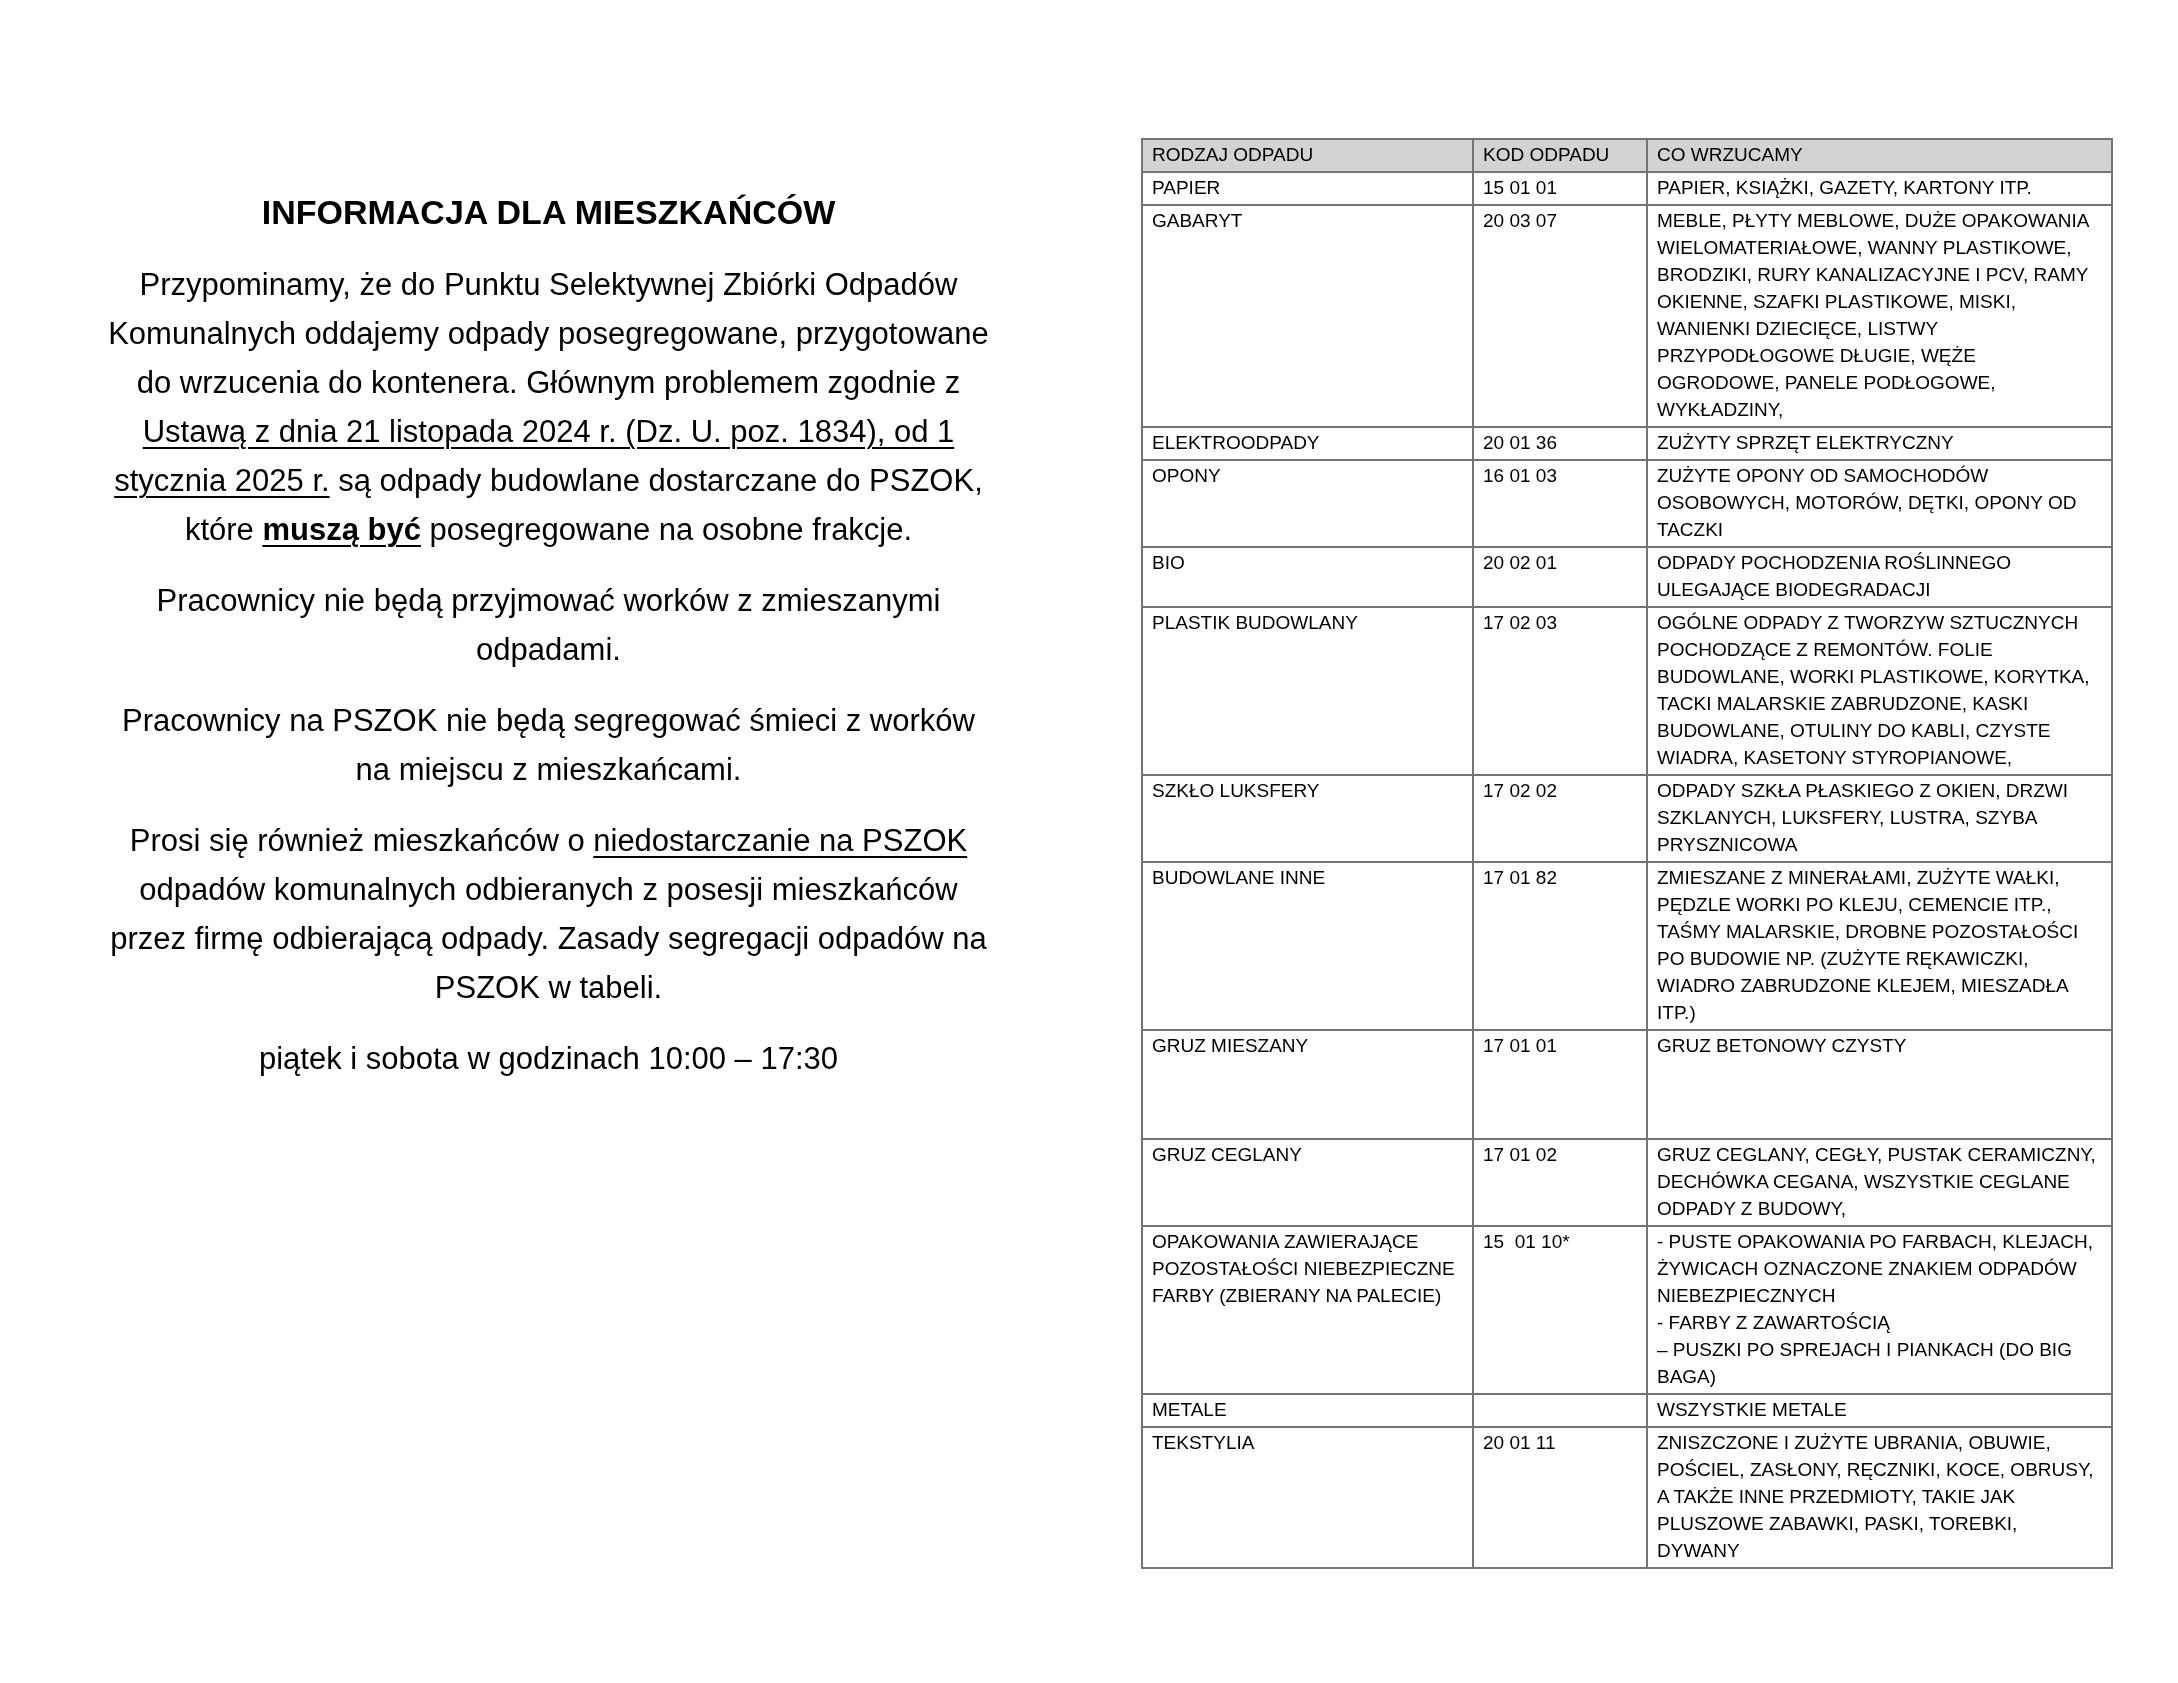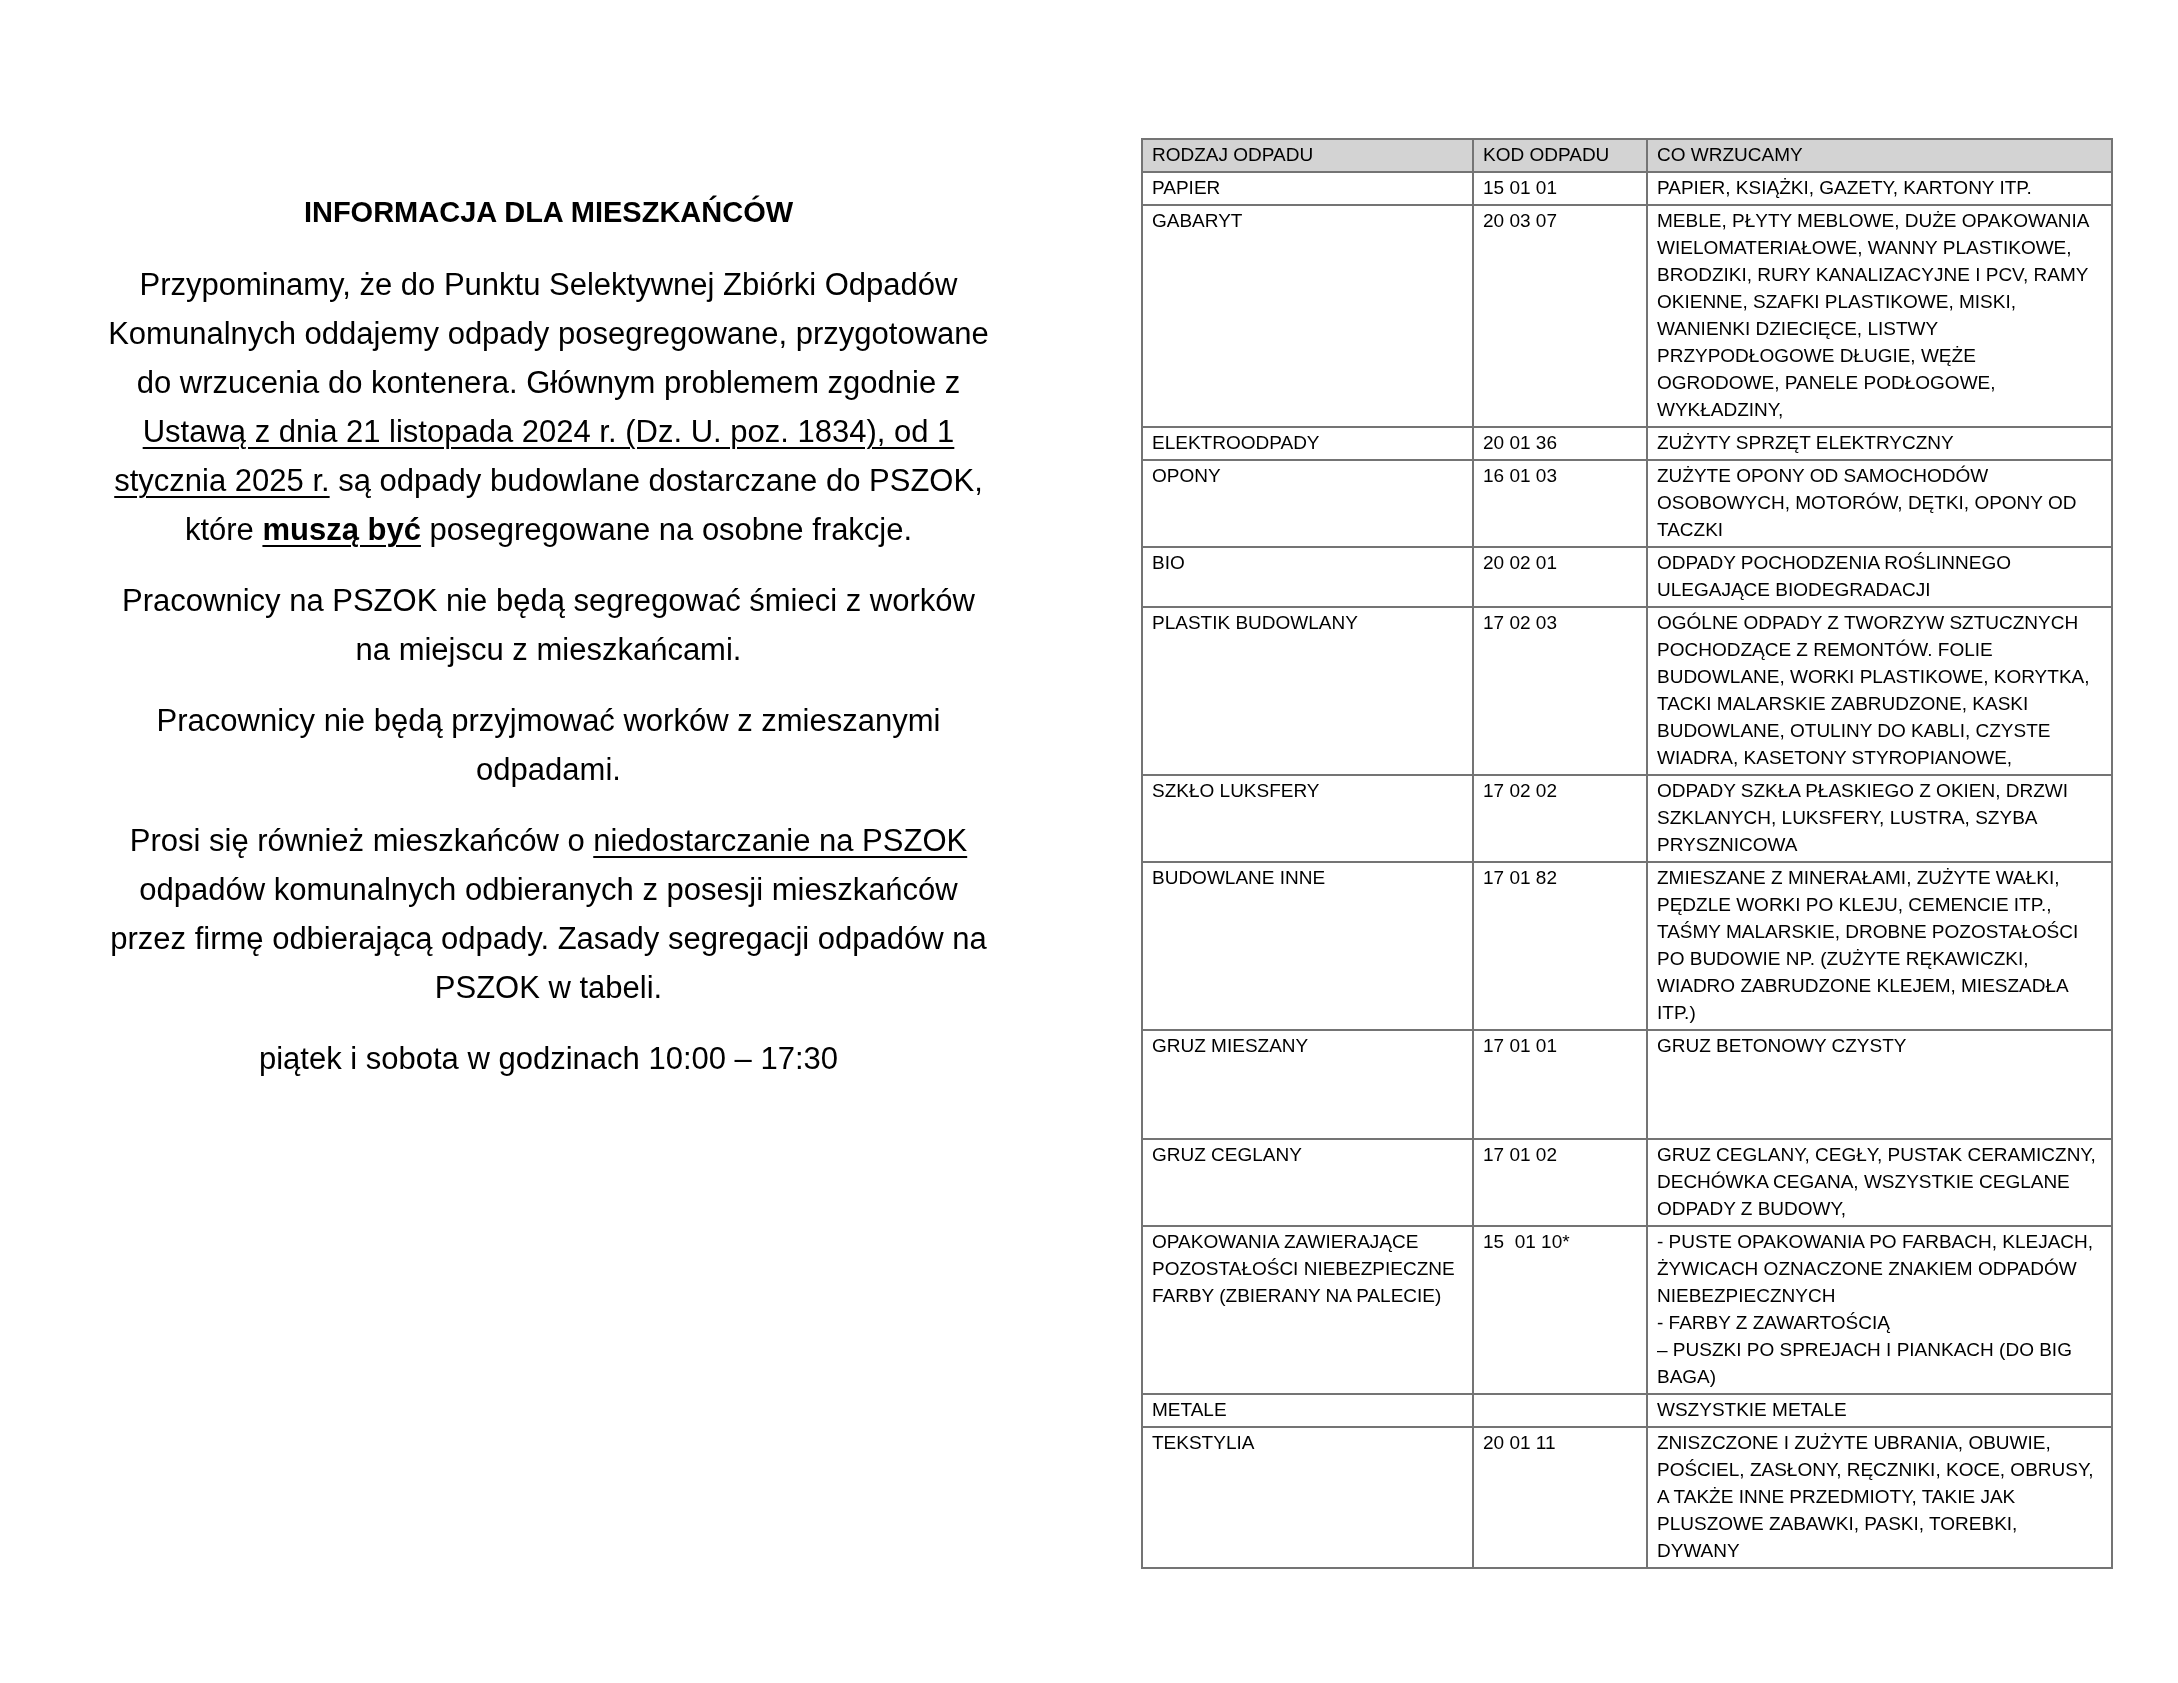--- a/index.html
+++ b/index.html
@@ -4,21 +4,21 @@
 <style>
   html,body{margin:0;padding:0;}
   body{
     width:2178px;height:1683px;position:relative;background:#ffffff;
     font-family:"Liberation Sans", sans-serif;color:#000000;overflow:hidden;
   }
   .left-panel{
     position:absolute;left:107px;top:190px;width:883px;text-align:center;
   }
   .notice-title{
-    font-size:29px;font-weight:bold;margin:0 0 26px 0;line-height:44px;
+    font-size:34px;font-weight:bold;margin:0 0 26px 0;line-height:44px;
   }
   .para{
     font-size:31px;line-height:49px;margin:0 0 22px 0;font-weight:normal;
   }
   .gap-before{margin-top:63px;}
   .u{text-decoration:underline;text-underline-offset:5px;text-decoration-thickness:2px;margin-top:28px;}
   .b{font-weight:bold;}
   table.waste{
     position:absolute;left:1141px;top:138px;width:970px;
     border-collapse:collapse;table-layout:fixed;padding-left:13px;
@@ -35,22 +35,22 @@
   tbody tr:nth-child(9)  td{height:103px;}
   tbody tr:nth-child(10) td{height:67px;}
   tbody tr:nth-child(13) td{height:42px;}
 </style>
 </head>
 <body>
 
 <div class="left-panel">
   <h1 class="notice-title">INFORMACJA DLA MIESZKAŃCÓW</h1>
   <p class="para"><span>Przypominamy, że do Punktu Selektywnej Zbiórki Odpadów Komunalnych oddajemy odpady posegregowane, przygotowane do wrzucenia do kontenera. Głównym problemem zgodnie z </span><span class="u">Ustawą z dnia 21 listopada 2024 r. (Dz. U. poz. 1834), od 1 stycznia 2025 r.</span><span> są odpady budowlane dostarczane do PSZOK, które </span><span class="u b">muszą być</span><span> posegregowane na osobne frakcje.</span></p>
+  <p class="para"><span>Pracownicy nie będą przyjmować worków z zmieszanymi odpadami.</span></p>
   <p class="para"><span>Pracownicy na PSZOK nie będą segregować śmieci z worków na miejscu z mieszkańcami.</span></p>
-  <p class="para"><span>Pracownicy nie będą przyjmować worków z zmieszanymi odpadami.</span></p>
   <p class="para"><span>Prosi się również mieszkańców o </span><span class="u">niedostarczanie na PSZOK</span><span> odpadów komunalnych odbieranych z posesji mieszkańców przez firmę odbierającą odpady. Zasady segregacji odpadów na PSZOK w tabeli.</span></p>
   <p class="para"><span>piątek i sobota w godzinach 10:00 – 17:30</span></p>
 </div>
 
 <table class="waste">
   <colgroup>
       <col class="c1">
       <col class="c2">
       <col class="c3">
     </colgroup>

